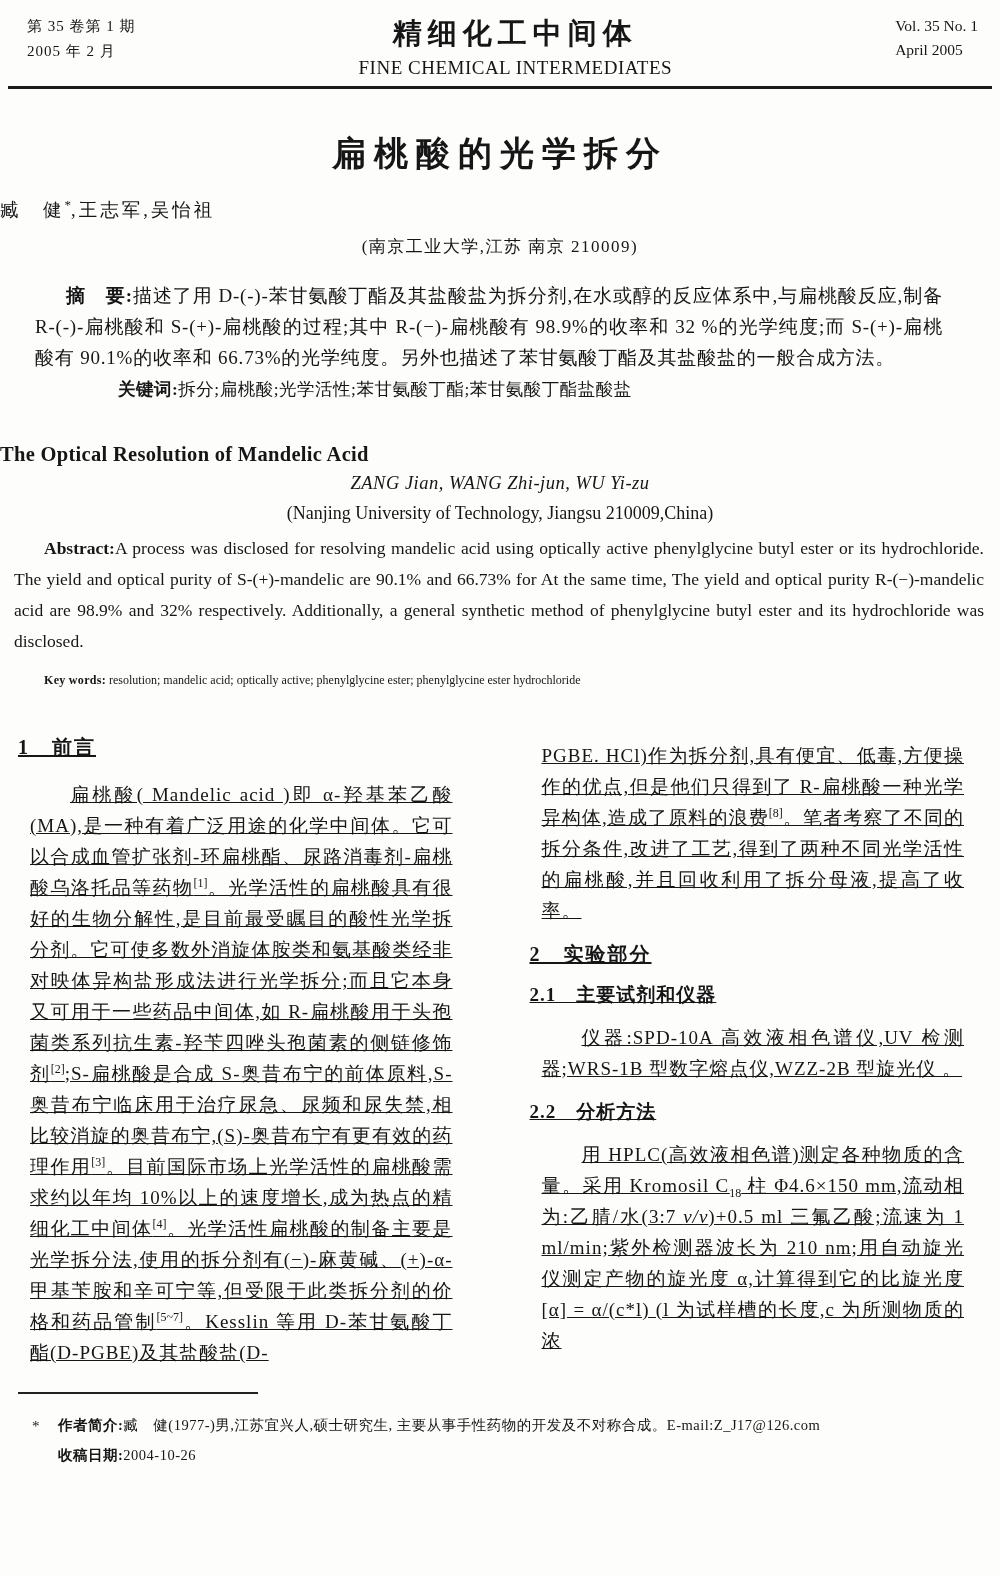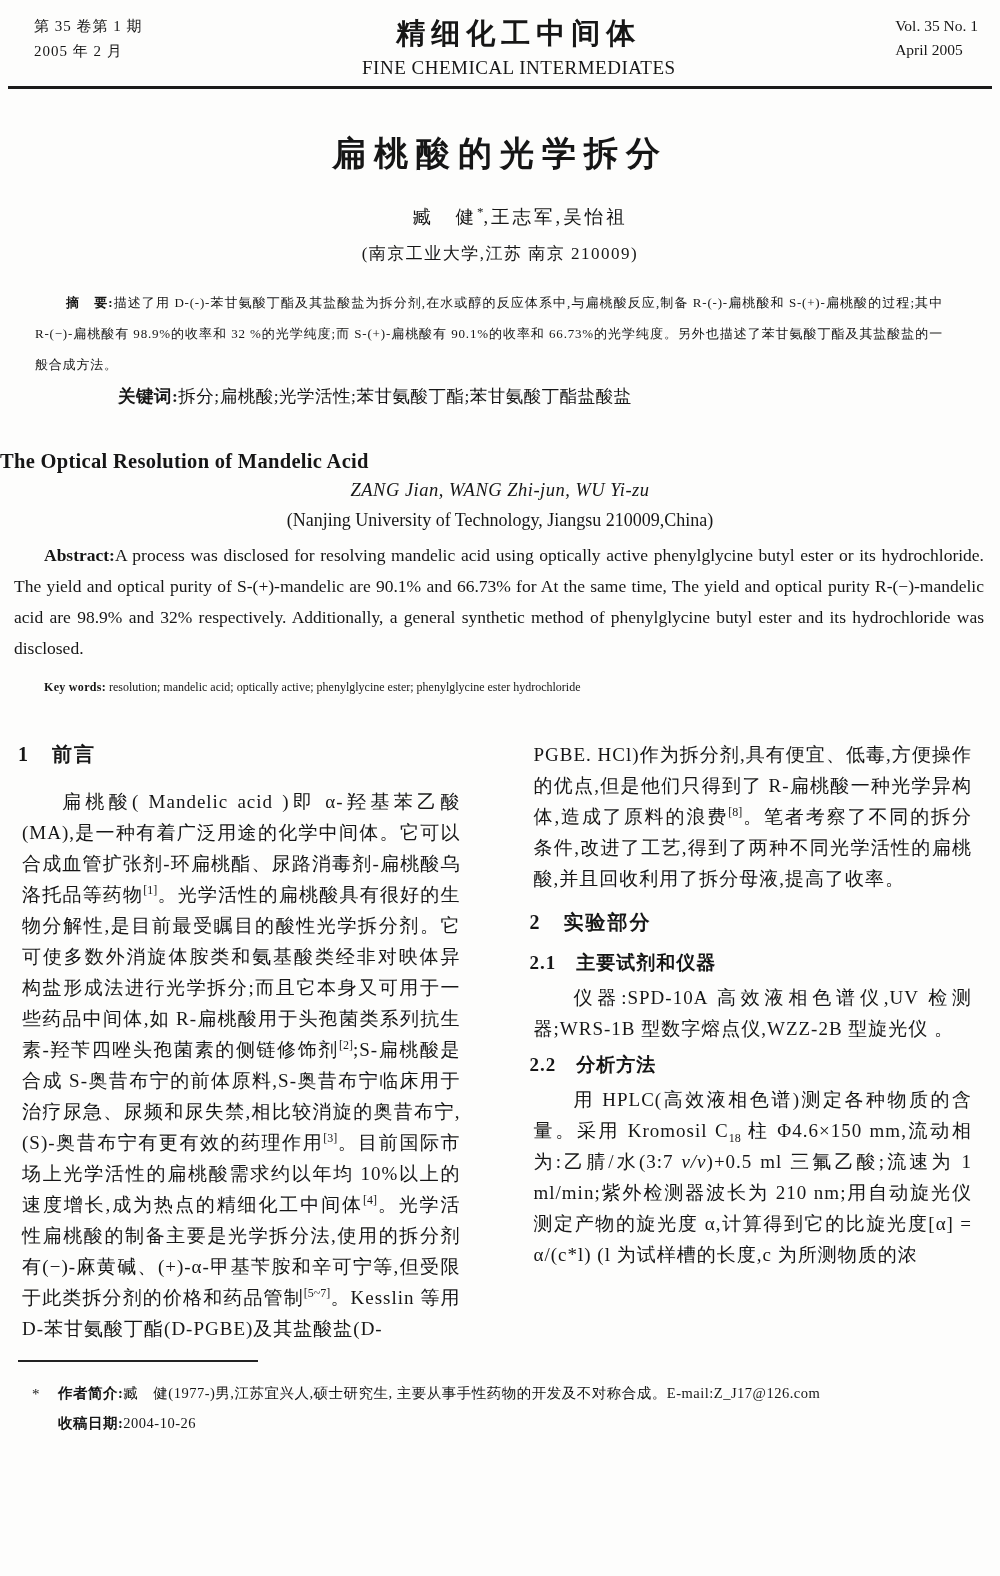--- a/index.html
+++ b/index.html
@@ -3,47 +3,47 @@
 <meta charset="utf-8">
 <style>
   html,body { margin:0; padding:0; background:#e8e8e8; }
   .page {
     position:relative; width:1000px; height:1576px; margin:0 auto;
     background:#fdfdfc; color:#161616; overflow:hidden;
     font-family:"Liberation Serif","DejaVu Serif",serif;
     box-sizing:border-box;
   }
   
-  .jheader { display:flex; justify-content:space-between; align-items:flex-start; padding:14px 22px 0 34px; }
+  .jheader { display:flex; justify-content:space-between; align-items:flex-start; padding:14px 22px 0 27px; }
   .jh-left  { font-size:15px; line-height:25px; letter-spacing:1px; }
   .jh-center{ text-align:center; }
   .jt-cn { font-size:29px; font-weight:700; letter-spacing:6px; }
   .jt-en { font-size:19px; margin-top:3px; letter-spacing:0.5px; }
   .jh-right { font-size:15.5px; line-height:24px; }
   .header-rule { margin:7px 8px 0 8px; border-top:3px solid #1b1b1b; height:0; }
   
   .title-cn { margin:42px 0 0; text-align:center; font-size:34px; font-weight:700; letter-spacing:8px; }
-  .authors-cn { margin-top:27px; text-align:center; font-size:18.5px; letter-spacing:3px;padding-left:40px; }
+  .authors-cn { margin-top:20px; text-align:left; font-size:18.5px; letter-spacing:3px; }
   .affil-cn { margin-top:13px; text-align:center; font-size:17px; letter-spacing:1.5px; }
   
-  .abs-cn { margin:22px 57px 0 35px; font-size:13px; line-height:31px; text-align:justify; text-indent:31px; letter-spacing:0.8px; }
+  .abs-cn { margin:22px 57px 0 35px; font-size:19px; line-height:31px; text-align:justify; text-indent:31px; letter-spacing:0.8px; }
   .kw-cn  { margin:1px 40px 0 118px; font-size:17.5px; line-height:31px; letter-spacing:0.5px; }
   .clc-cn { margin:0 40px 0 118px; font-size:17.5px; line-height:31px; letter-spacing:0.5px; }
   .clc-cn .gap { margin-left:26px; }
   
   .en-title { margin-top:38px; font-size:20.5px; font-weight:700; letter-spacing:0.3px; }
   .en-authors { margin-top:7px; text-align:center; font-size:18.5px; font-style:italic; letter-spacing:0.5px; }
   .en-affil { margin-top:9px; text-align:center; font-size:18px; }
   .en-abs { margin:9px 16px 0 14px; font-size:17.5px; line-height:31px; text-align:justify; text-indent:30px; }
   .en-kw  { margin:8px 16px 0 14px; font-size:12px; line-height:31px; text-align:justify; text-indent:30px; }
   .en-kw b { letter-spacing:0.3px; }
   
-  .columns { display:flex; gap:65px; margin:32px 24px 0 18px; }
+  .columns { display:flex; gap:65px; margin:32px 24px 0 18px;text-decoration:underline; }
   .col { flex:1 1 0; min-width:0; font-size:19px; line-height:31px; text-align:justify; letter-spacing:1px; }
-  .col p { margin:4px; text-indent:40px; }
+  .col p { margin:12px; text-indent:40px; }
   .col p.cont { text-indent:0; }
   .sec { font-size:20px; font-weight:700; margin:4px 0 16px; letter-spacing:2px; }
   .sec2 { font-size:20px; font-weight:700; margin:13px 0 9px; letter-spacing:2px; }
   .subsec { font-size:19px; font-weight:700; margin:5px 0 3px; letter-spacing:1px; }
   sup { font-size:12px; line-height:0; letter-spacing:0; }
   sub { font-size:12px; line-height:0; letter-spacing:0; }
   .authors-cn sup { font-size:13px; }
   
   .sep-rule { width:240px; border-top:2px solid #222; margin:12px 0 0 18px; height:0; }
   .footnote { position:relative; margin:16px 42px 0 32px; padding-left:26px; font-size:14.5px; line-height:30px; letter-spacing:0.5px; }

